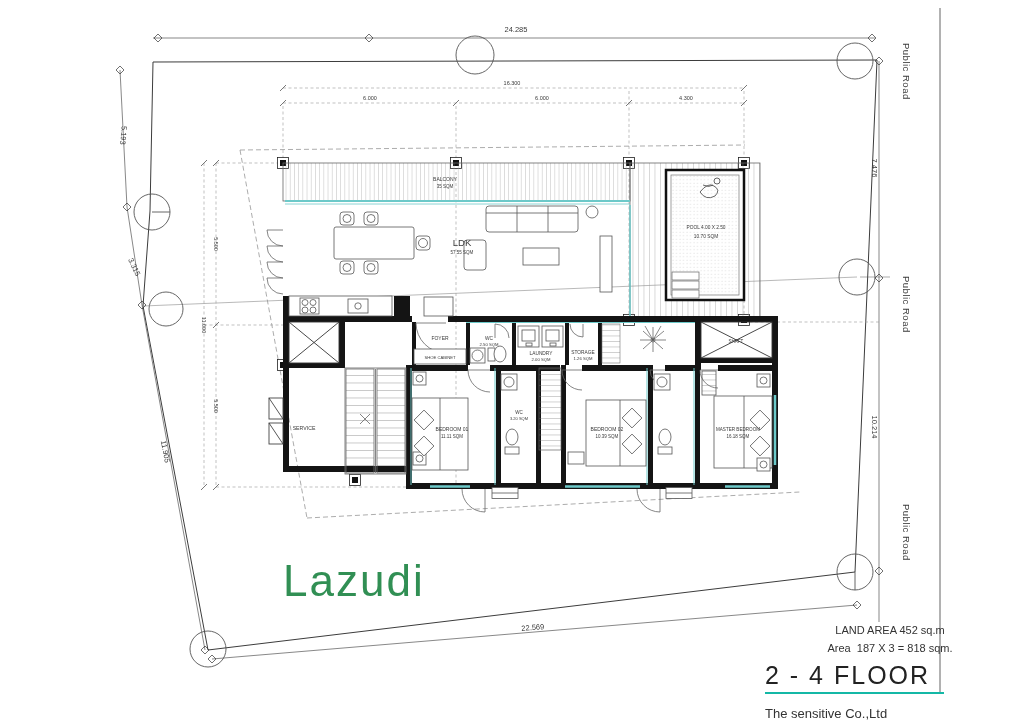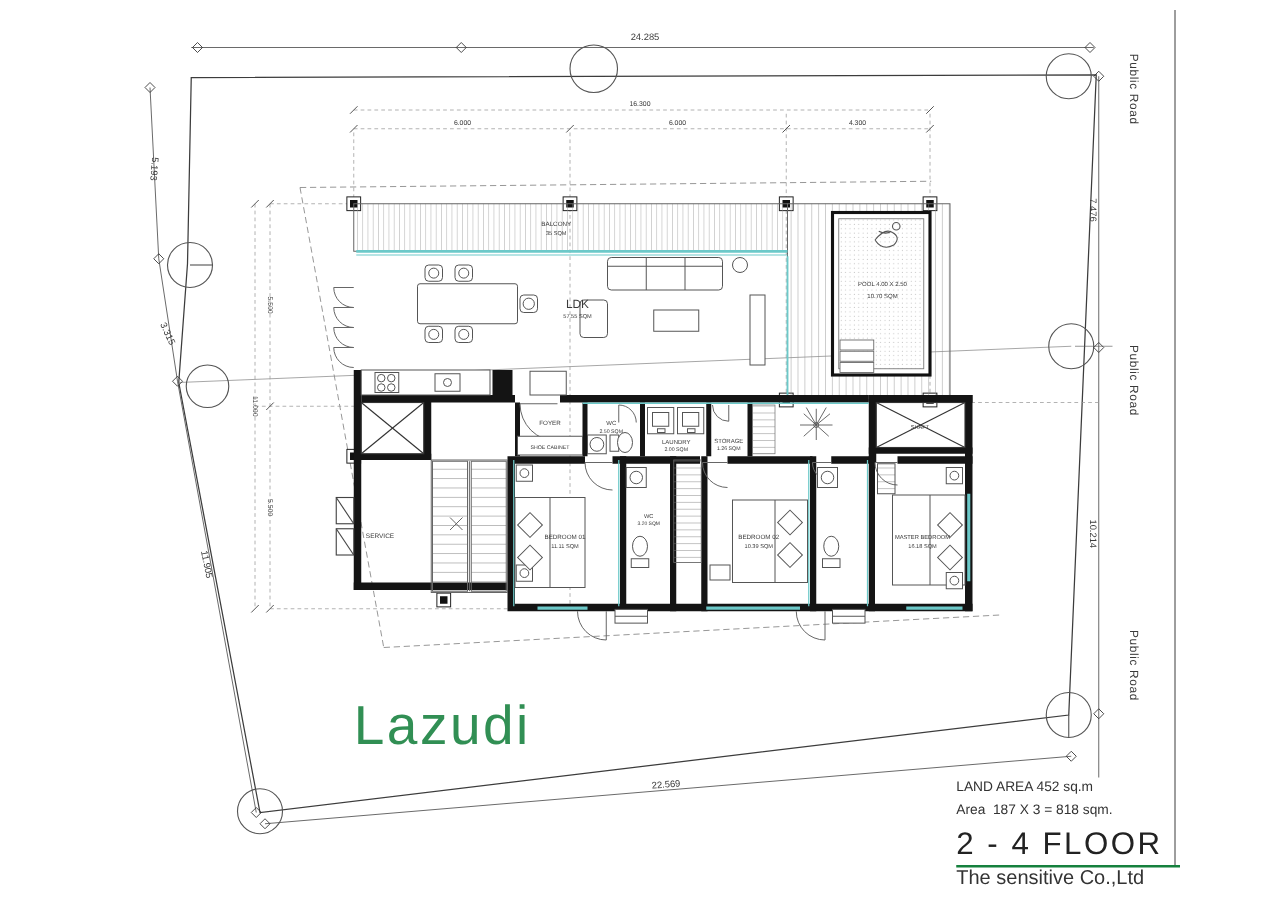--- a/index.html
+++ b/index.html
@@ -7,24 +7,24 @@
          font-family:"Liberation Sans", sans-serif;padding-left:45px;}
   .stage svg{position:absolute;left:0;top:0;}
   svg text{font-family:"Liberation Sans", sans-serif;fill:#3a3a3a;}
   .road-label{position:absolute;writing-mode:vertical-rl;font-size:9.5px;color:#3a3a3a;
               letter-spacing:.5px;height:72px;text-align:center;}
   .watermark{position:absolute;left:283px;top:556px;width:475px;
              font-size:44px;font-weight:500;letter-spacing:2px;color:#15803d;opacity:.88;
              text-shadow:0 0 14px rgba(255,255,255,.95),0 0 5px rgba(255,255,255,.85);
              z-index:5;pointer-events:none;}
   .titleblock{position:absolute;left:765px;top:621px;width:250px;color:#333;z-index:4;}
-  .titleblock .tb-line{font-size:11px;line-height:18px;white-space:pre;}
+  .titleblock .tb-line{font-size:11px;line-height:18px;white-space:pre;text-align:center;}
   .titleblock .tb-floor{font-size:25px;letter-spacing:2px;color:#222;margin-top:4px;
-                        border-bottom:2px solid #15803d;display:inline-block;padding:0 14px 2px 0;text-align:right;}
-  .titleblock .tb-company{font-size:16px;margin-top:0;}
+                        border-bottom:2px solid #14b8a6;display:inline-block;padding:0 14px 2px 0;text-align:right;}
+  .titleblock .tb-company{font-size:13px;margin-top:12px;}
 </style>
 </head>
 <body>
 
 <div class="stage">
 
 <svg width="1024" height="727" viewBox="0 0 1024 727">
   <defs>
     <pattern id="vhatch" patternUnits="userSpaceOnUse" width="4.2" height="8">
       <line x1="0" y1="0" x2="0" y2="8" stroke="#9a9a9a" stroke-width="0.7"></line>

